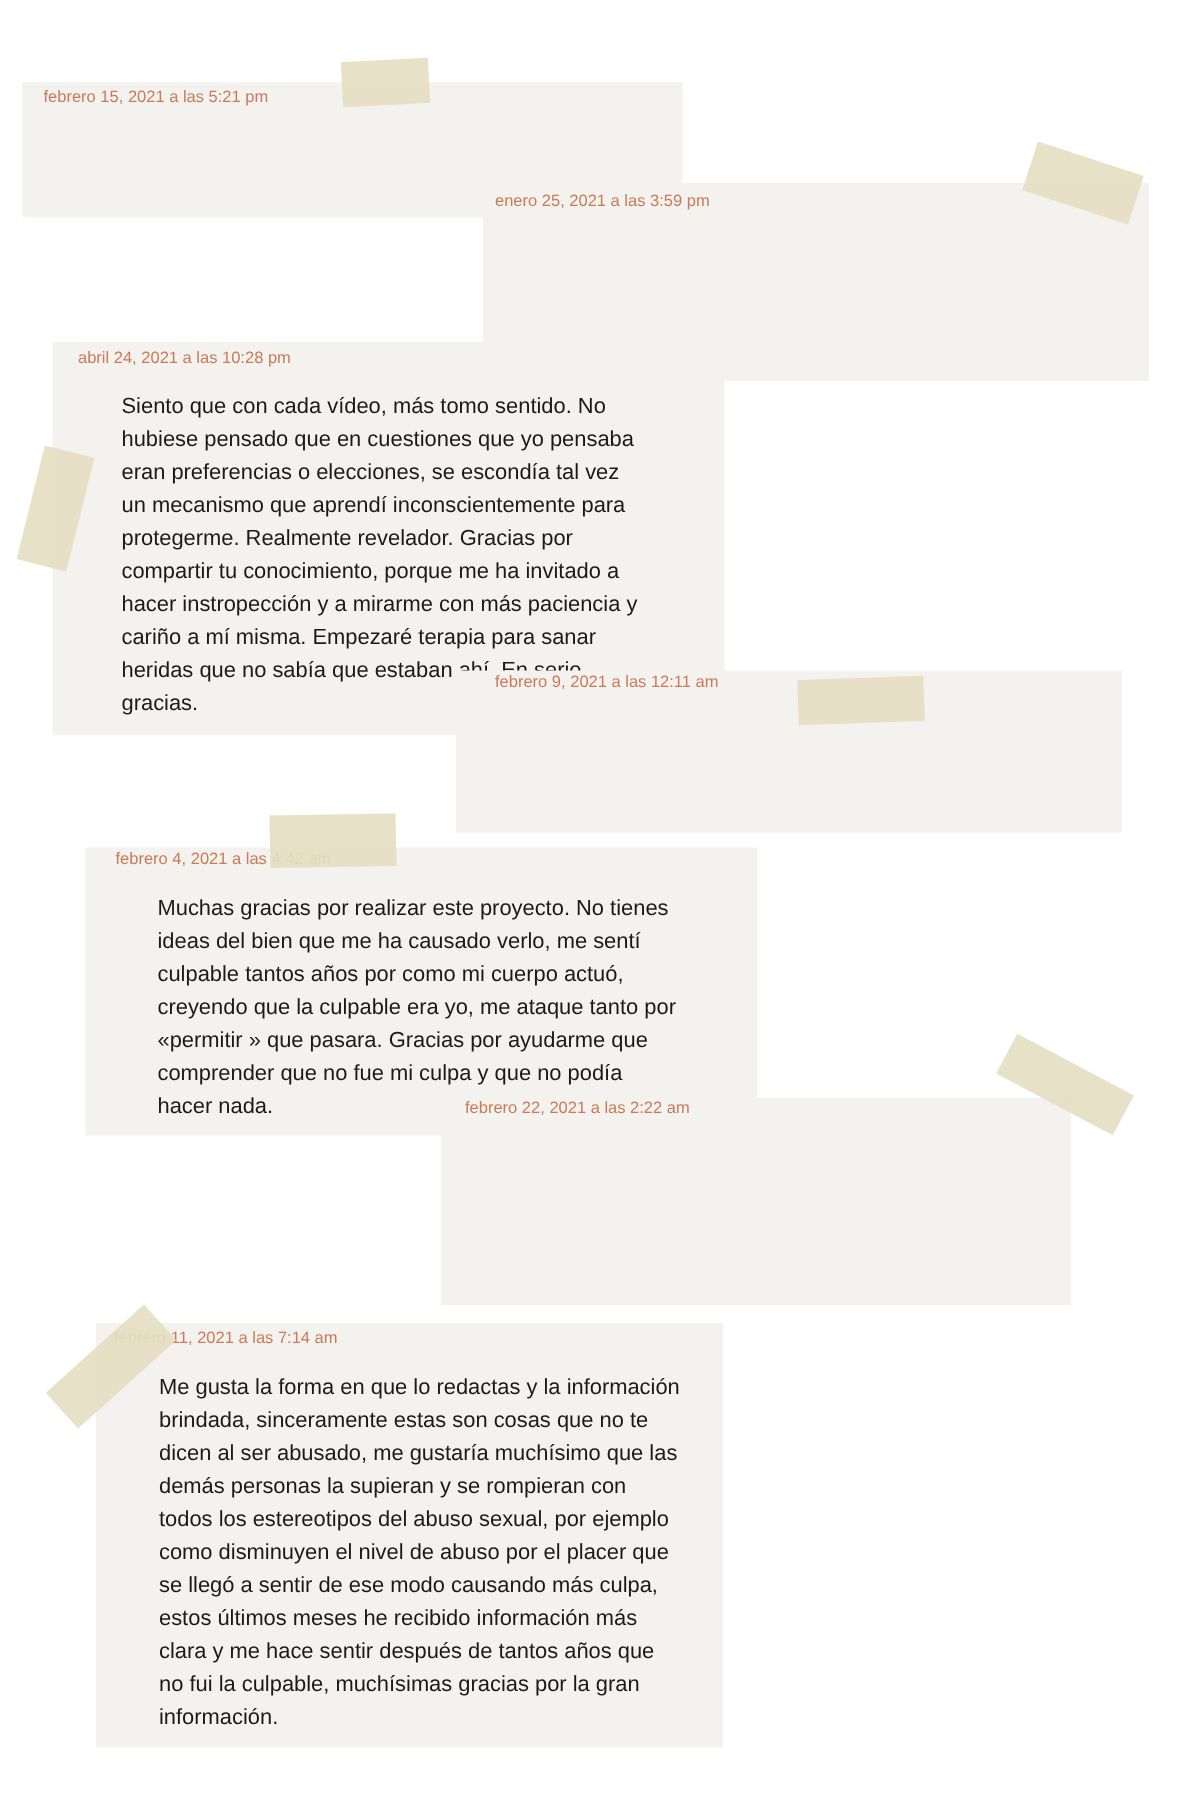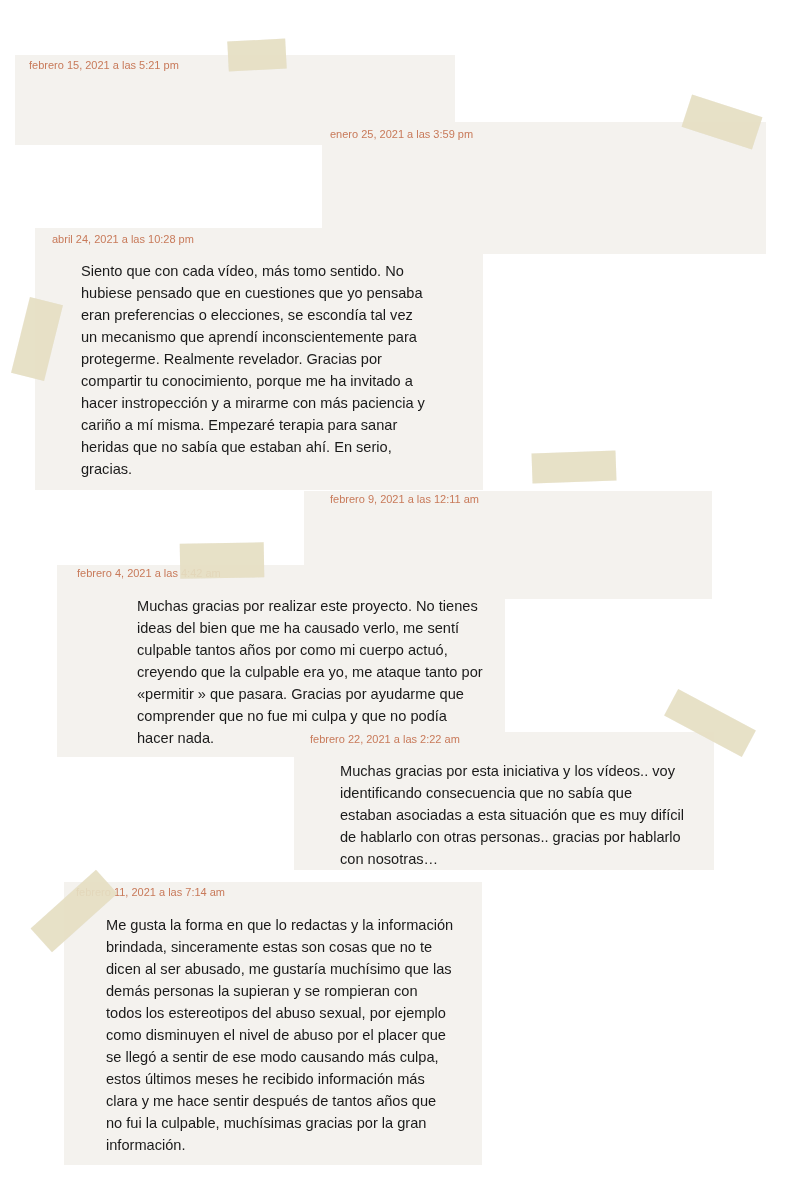--- a/index.html
+++ b/index.html
@@ -49,44 +49,39 @@
 un mecanismo que aprendí inconscientemente para
 protegerme. Realmente revelador. Gracias por
 compartir tu conocimiento, porque me ha invitado a
 hacer instropección y a mirarme con más paciencia y
 cariño a mí misma. Empezaré terapia para sanar
 heridas que no sabía que estaban ahí. En serio,
 gracias.</div>
 </div>
 <div class="tape" style="left:20px; top:300px; width:34px; height:78px; transform:rotate(14deg);"></div>
 
-<div class="card" style="left:304px; top:491px; width:408px; height:108px;">
+<div class="card" style="left:304px; top:447px; width:444px; height:108px;">
   <div class="date" style="left:26px; top:2px;">febrero 9, 2021 a las 12:11 am</div>
 </div>
 <div class="tape" style="left:532px; top:452px; width:84px; height:30px; transform:rotate(-2deg);"></div>
 
 <div class="card" style="left:57px; top:565px; width:448px; height:192px;">
   <div class="date" style="left:20px; top:2px;">febrero 4, 2021 a las 4:42 am</div>
-  <div class="text" style="left:48px; top:30px; width:400px;margin-left:32px;">Muchas gracias por realizar este proyecto. No tienes
+  <div class="text" style="left:48px; top:30px; width:400px;">Muchas gracias por realizar este proyecto. No tienes
 ideas del bien que me ha causado verlo, me sentí
 culpable tantos años por como mi cuerpo actuó,
 creyendo que la culpable era yo, me ataque tanto por
 «permitir » que pasara. Gracias por ayudarme que
 comprender que no fue mi culpa y que no podía
 hacer nada.</div>
 </div>
 <div class="tape" style="left:180px; top:543px; width:84px; height:35px; transform:rotate(-1deg);"></div>
 
 <div class="card" style="left:294px; top:732px; width:420px; height:138px;">
   <div class="date" style="left:16px; top:1px;">febrero 22, 2021 a las 2:22 am</div>
-  <div class="text" style="left:46px; top:28px; width:370px;">Muchas gracias por esta iniciativa y los vídeos.. voy
-identificando consecuencia que no sabía que
-estaban asociadas a esta situación que es muy difícil
-de hablarlo con otras personas.. gracias por hablarlo
-con nosotras…</div>
 </div>
 <div class="tape" style="left:666px; top:708px; width:88px; height:30px; transform:rotate(28deg);"></div>
 
 <div class="card" style="left:64px; top:882px; width:418px; height:283px;">
   <div class="date" style="left:12px; top:4px;">febrero 11, 2021 a las 7:14 am</div>
   <div class="text" style="left:42px; top:32px; width:375px;">Me gusta la forma en que lo redactas y la información
 brindada, sinceramente estas son cosas que no te
 dicen al ser abusado, me gustaría muchísimo que las
 demás personas la supieran y se rompieran con
 todos los estereotipos del abuso sexual, por ejemplo

